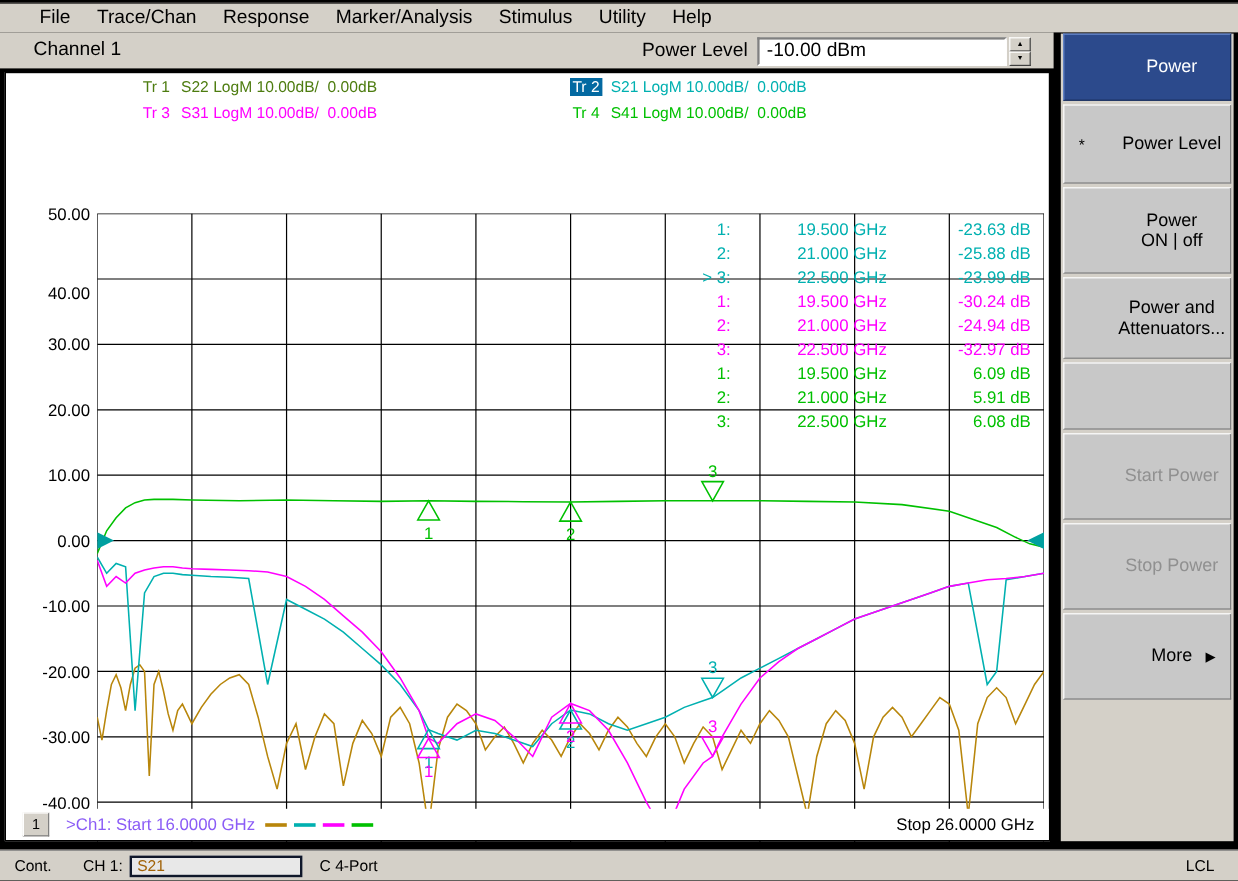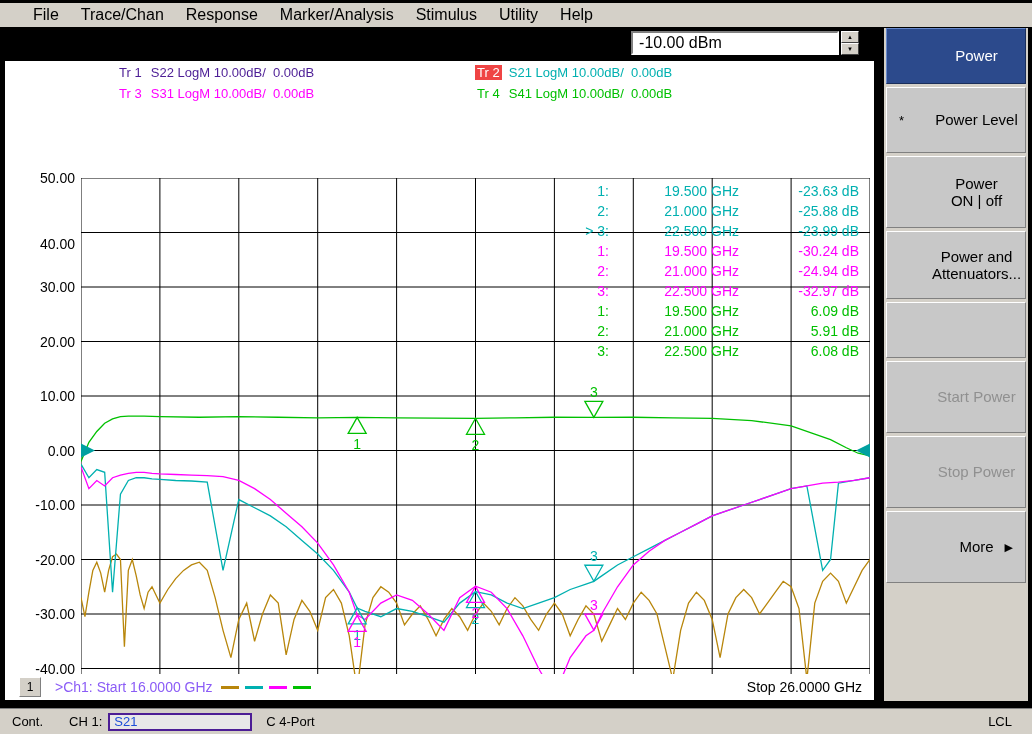--- a/index.html
+++ b/index.html
@@ -118,21 +118,21 @@
     position: absolute;
     font-size: 13px;
     white-space: nowrap;
     font-family: "Liberation Sans", sans-serif;
   }
   .tl-badge {
     display: inline-block;
     padding: 0 2px;
   }
   .tl-badge.sel {
-    background: #ef4444;
+    background: #0369a1;
     color: #ffffff;
   }
 
   .grid-area {
     position: absolute;
     left: 76px; top: 117px;
     width: 789px; height: 545px;
   }
   .grid-svg { display: block; }
 
@@ -238,59 +238,62 @@
     font-size: 13px;
     color: #000;
     white-space: nowrap;
   }
   .sb-cont { margin-left: 12px; }
   .sb-ch   { margin-left: 26px; }
   .sb-s21 {
     margin-left: 6px;
     width: 144px; height: 18px;
     background: #e8e8e8;
-    border: 2px solid #4c1d95;
+    border: 2px solid #0f172a;
     box-sizing: border-box;
     display: flex;
     align-items: center;
     padding-left: 4px;
     font-size: 13px;
-    color: #1d4ed8;
+    color: #a16207;
   }
   .sb-port { margin-left: 14px; }
   .sb-lcl  { position: absolute; right: 20px; }
 </style>
 </head>
 <body>
 
 <div id="app">
 
   <div class="menubar" id="menubar">
       <div class="menuitem">File</div>
       <div class="menuitem">Trace/Chan</div>
       <div class="menuitem">Response</div>
       <div class="menuitem">Marker/Analysis</div>
       <div class="menuitem">Stimulus</div>
       <div class="menuitem">Utility</div>
       <div class="menuitem">Help</div>
     </div>
 
+  <div class="chanbar">
+    <span class="chan-label">Channel 1</span>
+  </div>
   <div class="pl-wrap">
     <span class="pl-label">Power Level</span>
     <div class="pl-input">-10.00 dBm</div>
     <div class="spinner">
       <div class="spin-btn">▲</div>
       <div class="spin-btn">▼</div>
     </div>
   </div>
 
   <div class="plotpanel">
 
     <div class="trace-legend" id="tracelegend">
-        <div class="tl-row" style="left: 112px; top: 0px; color: #4c1d95;"><span class="tl-badge">Tr 1</span><span style="white-space: pre;">  S22 LogM 10.00dB/  0.00dB</span></div>
+        <div class="tl-row" style="left: 112px; top: 0px; color: #4d7c0f;"><span class="tl-badge">Tr 1</span><span style="white-space: pre;">  S22 LogM 10.00dB/  0.00dB</span></div>
         <div class="tl-row" style="left: 470px; top: 0px; color: rgb(0, 176, 176);"><span class="tl-badge sel">Tr 2</span><span style="white-space: pre;">  S21 LogM 10.00dB/  0.00dB</span></div>
         <div class="tl-row" style="left: 112px; top: 21px; color: rgb(255, 0, 255);"><span class="tl-badge">Tr 3</span><span style="white-space: pre;">  S31 LogM 10.00dB/  0.00dB</span></div>
         <div class="tl-row" style="left: 470px; top: 21px; color: rgb(0, 192, 0);"><span class="tl-badge">Tr 4</span><span style="white-space: pre;">  S41 LogM 10.00dB/  0.00dB</span></div>
       </div>
 
     <div class="ylabels" id="ylabels">
         <div class="ylab" style="top: 117px;">50.00</div>
         <div class="ylab" style="top: 183px;">40.00</div>
         <div class="ylab" style="top: 226px;">30.00</div>
         <div class="ylab" style="top: 280.5px;">20.00</div>

